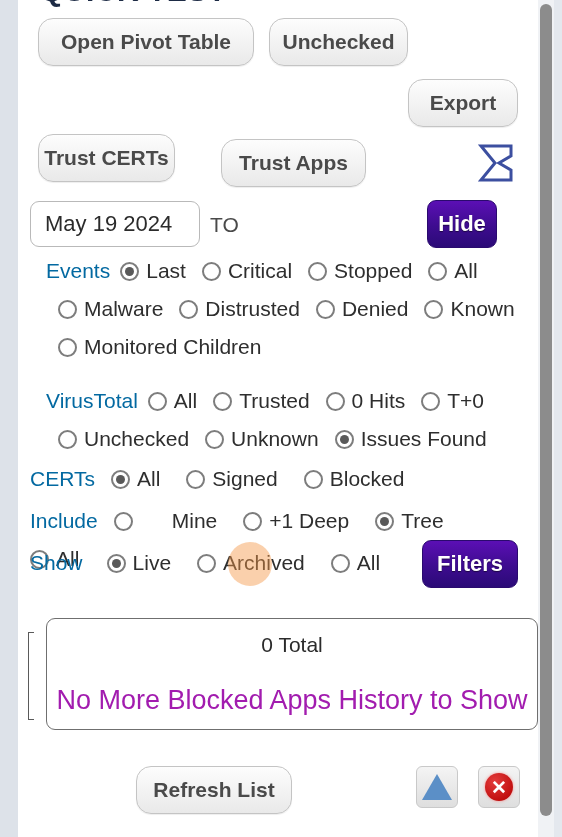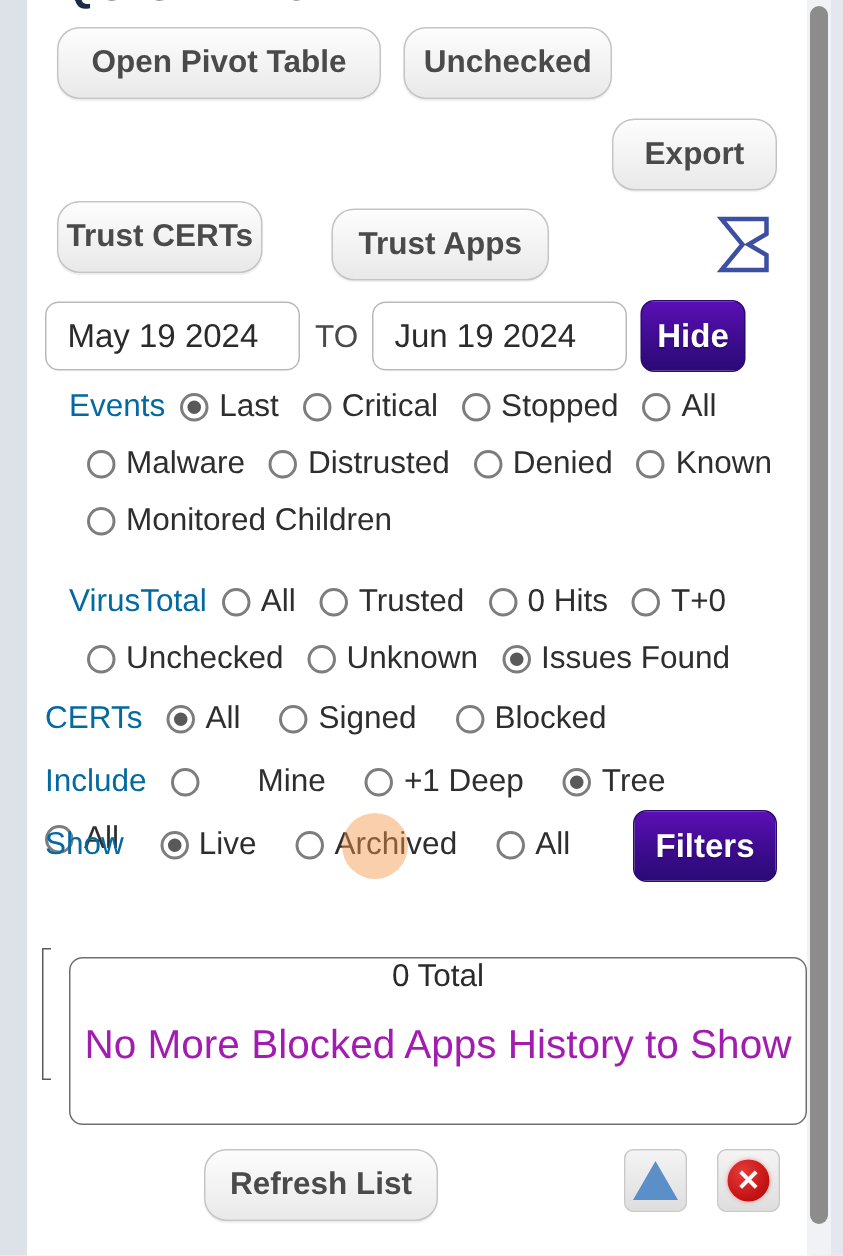--- a/index.html
+++ b/index.html
@@ -74,21 +74,21 @@
     width:9px;height:9px;border-radius:50%;background:#595959;
   }
 
   
   .sigma{position:absolute;width:46px;height:46px;}
 
   
   .results{
     position:absolute;left:28px;top:618px;width:492px;height:112px;
     border:1px solid #6f6f6f;border-radius:9px;background:#ffffff;box-sizing:border-box;
-    display:flex;flex-direction:column;align-items:center;gap:18px;margin-top:20px;
+    display:flex;flex-direction:column;align-items:center;justify-content:center;gap:28px;
   }
   .results .r-total{font-size:21px;color:#2b2b2b;}
   .results .r-msg{font-size:27px;color:#a21caf;}
 
   
   .iconbtn{
     position:absolute;width:42px;height:42px;border-radius:6px;
     background:linear-gradient(180deg,#f4f4f4 0%,#dedede 100%);
     border:1px solid #c9c9c9;box-sizing:border-box;
     display:flex;align-items:center;justify-content:center;cursor:pointer;
@@ -133,23 +133,20 @@
     <div class="sigma" style="left:455px;top:140px;">
       <svg width="46" height="46" viewBox="0 0 46 46" aria-hidden="true">
         <path d="M8 6 H38 V16 L26 23 L38 30 V40 H8 L22 23 Z" fill="#ffffff" stroke="#3c4fa0" stroke-width="3" stroke-linejoin="miter"></path>
       </svg>
     </div>
 
     <div class="date-input" style="left:12px;top:201px;width:170px;">
       <span>May 19 2024</span>
     </div>
     <div class="to-label" style="left:192px;top:213px;">TO</div>
-    <div class="date-input" style="left:230px;top:201px;width:170px;">
-      <span>Jun 19 2024</span>
-    </div>
     <button class="btn-purple" style="position:absolute;left:409px;top:200px;width:70px;">Hide</button>
 
     <div class="radio-block" style="top:252px;">
       <div class="rrow">
         <span class="rlabel">Events</span>
 
         <label class="ritem">
           <span class="radio checked"></span>
           <span class="rtext">Last</span>
         </label>

